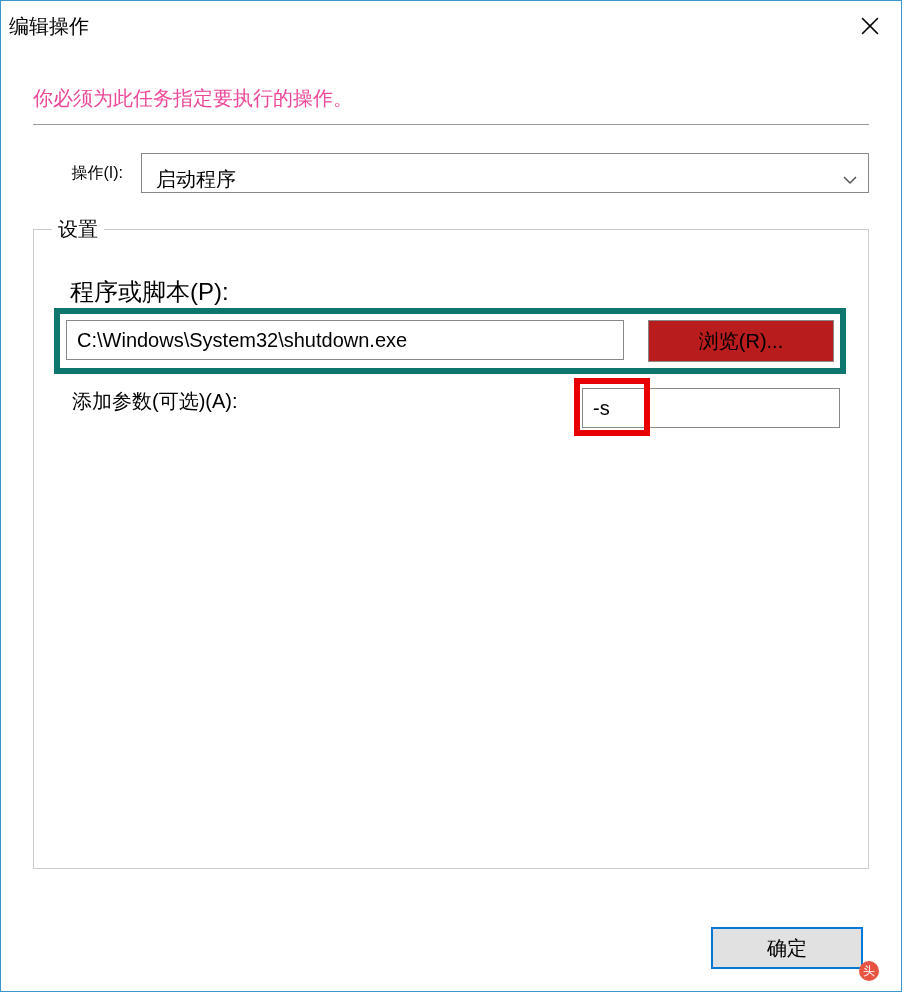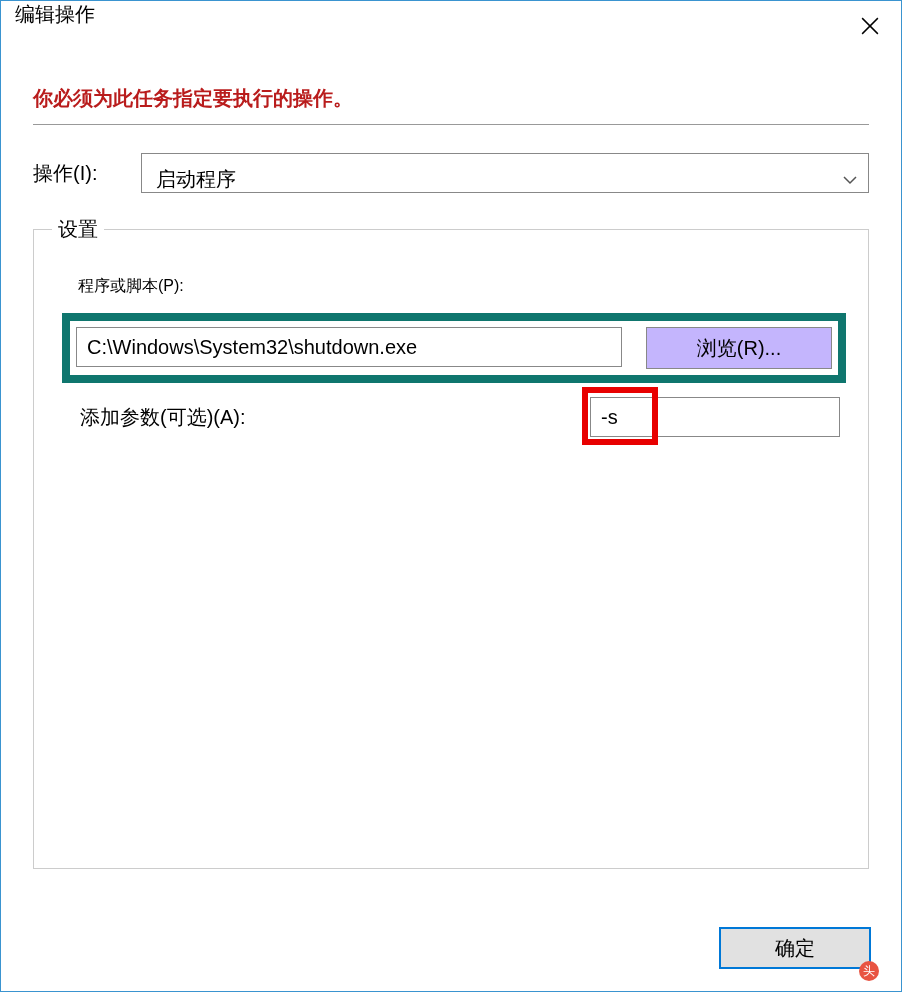--- a/index.html
+++ b/index.html
@@ -18,23 +18,23 @@
     .window {
       width: 902px;
       height: 992px;
       border: 1px solid #3a94d0;
       background: #fff;
       position: relative;
     }
     .titlebar {
       height: 50px;
       display: flex;
-      align-items: flex-start;
+      align-items: center;
       justify-content: space-between;
-      padding-left: 14px;
+      padding-left: 8px;
       background: #fff;
       gap: 12px;
     }
     .title-text {
       font-size: 20px;
       color: #000;
     }
     .close-btn {
       width: 62px;
       height: 50px;
@@ -45,39 +45,39 @@
     }
     .close-btn svg {
       width: 18px;
       height: 18px;
     }
     .content {
       padding: 34px 32px 0 32px;
     }
     .instruction {
       font-size: 20px;
-      color: #b91c1c;
+      color: #ec4899;
       margin-bottom: 12px;
-      font-weight: bold;
     }
     .divider {
       height: 1px;
       background: #999;
       margin-bottom: 28px;
     }
     .action-row {
       display: flex;
       align-items: center;
       gap: 18px;
       margin-bottom: 36px;
     }
     .action-label {
-      font-size: 20px;
+      font-size: 16px;
       color: #000;
       width: 90px;
+      text-align: right;
     }
     .dropdown {
       flex: 1;
       height: 40px;
       border: 1px solid #888;
       display: flex;
       align-items: center;
       justify-content: space-between;
       padding: 12px 10px 0 14px;
       background: #fff;
@@ -86,39 +86,38 @@
     .dropdown-text {
       font-size: 20px;
     }
     .dropdown-arrow svg {
       width: 16px;
       height: 10px;
     }
     .settings-group {
       position: relative;
       border: 1px solid #ccc;
-      padding: 46px 28px 30px 40px;
+      padding: 46px 28px 30px 32px;
       margin-top: 10px;
       height: 640px;
     }
     .settings-legend {
       position: absolute;
       top: -14px;
       left: 18px;
       background: #fff;
       padding: 0 6px;
       font-size: 20px;
     }
     .field-label {
-      font-size: 16px;
-      margin-bottom: 16px;
+      font-size: 24px;
       margin-left: 4px;
     }
     .highlight-row1 {
-      border: 8px solid #0f766e;
+      border: 6px solid #0f766e;
       padding: 6px;
       display: flex;
       gap: 24px;
       margin-bottom: 14px;
       margin-left: -12px;
       margin-right: -6px;
     }
     .text-input {
       height: 40px;
       border: 1px solid #888;
@@ -127,28 +126,28 @@
       font-family: inherit;
       background: #fff;
     }
     .program-input {
       flex: 1;
     }
     .browse-btn {
       width: 186px;
       height: 42px;
       border: 1px solid #888;
-      background: #c4b5fd;
+      background: #b91c1c;
       font-size: 20px;
       font-family: inherit;
       cursor: pointer;
     }
     .form-row {
       display: flex;
-      align-items: center;
+      align-items: flex-start;
       margin-bottom: 20px;
       margin-left: 6px;
     }
     .row-label {
       font-size: 20px;
       width: 510px;
     }
     .args-wrapper {
       position: relative;
       flex: 1;
@@ -164,21 +163,21 @@
       width: 76px;
       height: 58px;
       pointer-events: none;
     }
     .startin-input {
       flex: 1;
     }
     .button-row {
       position: absolute;
       bottom: 22px;
-      right: 30px;
+      right: 38px;
       display: flex;
       gap: 24px;
       align-items: flex-end;
     }
     .dialog-btn {
       width: 152px;
       height: 42px;
       border: 1px solid #888;
       background: #e1e1e1;
       font-size: 20px;

